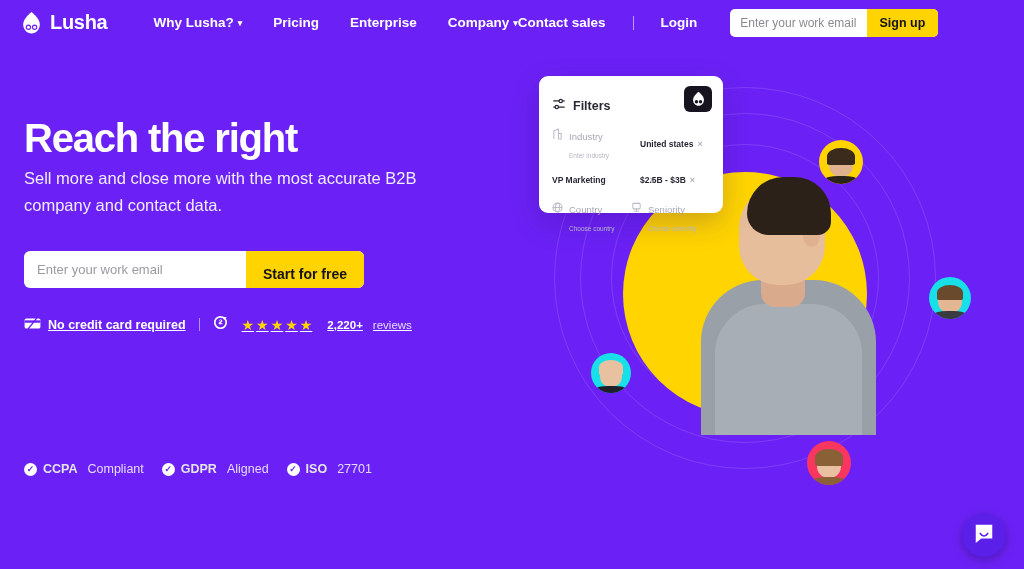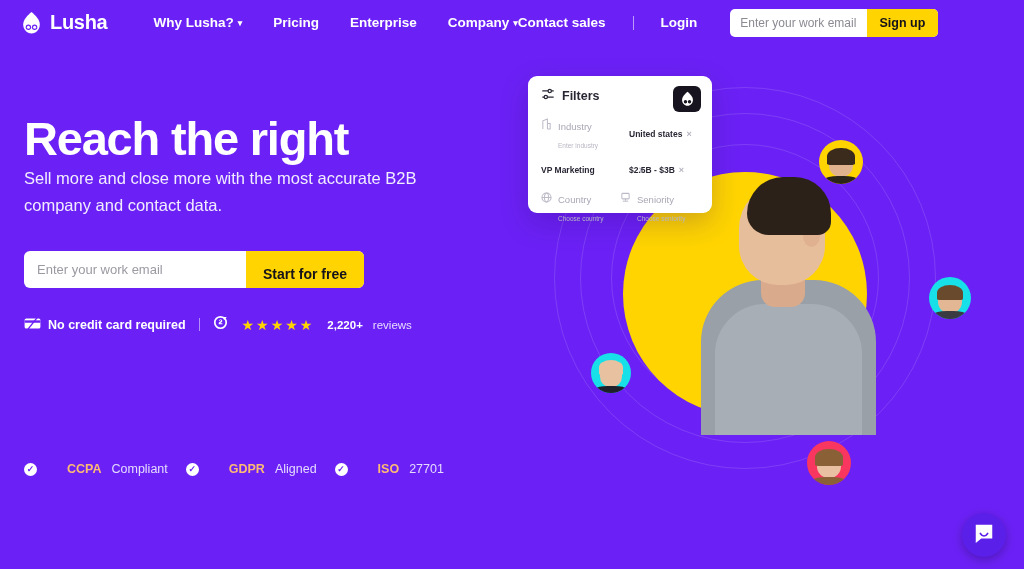--- a/index.html
+++ b/index.html
@@ -44,21 +44,21 @@
   .signup-input::placeholder { color:#8a8a92; }
   .signup-btn {
     background:#FFD400; border:none; height:28px; padding:0 13px;
     font-family:"Liberation Sans", sans-serif; font-size:12.5px; font-weight:700;
     color:#14121a; cursor:pointer; white-space:nowrap;
   }
 
   
   .hero-left { position:absolute; left:24px; top:112px; width:470px; z-index:40; }
   .headline {
-    font-size:47px; line-height:53px; font-weight:700; letter-spacing:-1.2px;
+    font-size:40px; line-height:53px; font-weight:700; letter-spacing:-1.2px;
     color:#fff;
   }
   .subhead {
     font-size:16.5px; line-height:27px; font-weight:400;
     color:#f2ecff; max-width:400px;
   }
 
   .cta-box {
     margin-top:32px; display:flex; align-items:center; background:#fff;
     border-radius:6px; width:340px; height:37px; overflow:hidden;
@@ -69,35 +69,35 @@
     padding:0 10px 0 13px; height:35px;
   }
   .cta-input::placeholder { color:#9a9aa2; }
   .cta-btn {
     background:#FFD400; border:none; height:37px; padding:15px 17px;
     font-family:"Liberation Sans", sans-serif; font-size:14px; font-weight:700;
     color:#14121a; cursor:pointer; white-space:nowrap;
   }
 
   .trust-row { margin-top:27px; display:flex; align-items:center; gap:0; }
-  .trust-item { display:flex; align-items:center; gap:7px; }
+  .trust-item { display:flex; align-items:center; gap:7px;text-decoration:underline; }
   .trust-label { font-size:12.5px; font-weight:700; color:#fff; white-space:nowrap; }
   .trust-sep { width:1px; height:13px; background:rgba(255,255,255,.5); margin:0 13px; }
   .stars { display:flex; gap:2px; margin-left:7px; }
   .star { color:#FFD400; font-size:14px; line-height:1; }
   .reviews-count { margin-left:8px; font-size:11.5px; font-weight:700; color:#fff; }
   .reviews-word { font-size:11.5px; font-weight:400; color:#e8dcff; margin-left:3px; }
 
   .badges-row { position:absolute; left:24px; top:462px; display:flex; align-items:center; gap:18px; z-index:40; }
   .badge-item { display:flex; align-items:center; gap:6px; }
   .check-circle {
     width:13px; height:13px; border-radius:50%; background:#fff; color:#6B21F5;
     font-size:9px; display:flex; align-items:center; justify-content:center; font-weight:700;
   }
-  .badge-strong { font-size:12.5px; font-weight:700; color:#fdba74;margin-left:24px; }
+  .badge-strong { font-size:12.5px; font-weight:700; color:#e5e5e5; }
   .badge-soft { font-size:12.5px; font-weight:400; color:#e6dbff; margin-left:4px; }
 
   
   .visual { position:absolute; right:0; top:45px; width:520px; height:524px; z-index:10; }
   .ring {
     position:absolute; border-radius:50%; border:1px solid rgba(255,255,255,.13);
   }
   .ring-outer { width:382px; height:382px; left:50px; top:42px; }
   .ring-mid   { width:330px; height:330px; left:76px; top:68px; }
   .ring-inner { width:268px; height:268px; left:107px; top:99px; }
@@ -144,24 +144,24 @@
   .av-head { position:absolute; left:12%; top:10%; width:76%; height:72%; border-radius:48% 48% 45% 45%; }
   .av-shirt { position:absolute; left:0; bottom:0; width:100%; height:22%; border-radius:40% 40% 0 0; }
 
   .av1 { width:44px; height:44px; left:315px; top:95px; background:#FFD400; }
   .av2 { width:42px; height:42px; left:425px; top:232px; background:#18E0E8; }
   .av3 { width:40px; height:40px; left:87px; top:308px; background:#18E0E8; }
   .av4 { width:44px; height:44px; left:303px; top:396px; background:#F8365F; }
 
   
   .filter-card {
-    position:absolute; left:528px; top:76px; width:184px; height:137px;
+    position:absolute; left:539px; top:76px; width:184px; height:137px;
     background:#fff; border-radius:9px; z-index:50;
     box-shadow:0 10px 28px rgba(40,0,100,.22);
-    padding:11px 13px 10px 13px;
+    padding:21px 13px 10px 13px;
   }
   .fc-header { display:flex; align-items:center; gap:7px; }
   .fc-title { font-size:12.5px; font-weight:700; color:#2a2735; }
   .fc-badge {
     position:absolute; right:11px; top:10px; width:28px; height:26px;
     background:#17141f; border-radius:6px; display:flex; align-items:center; justify-content:center;
   }
   .fc-row { display:flex; margin-top:11px; }
   .fc-field { display:flex; align-items:flex-start; gap:6px; width:88px; }
   .fc-field-label { font-size:9.5px; color:#a9a7b5; line-height:11px; font-weight:500; }

